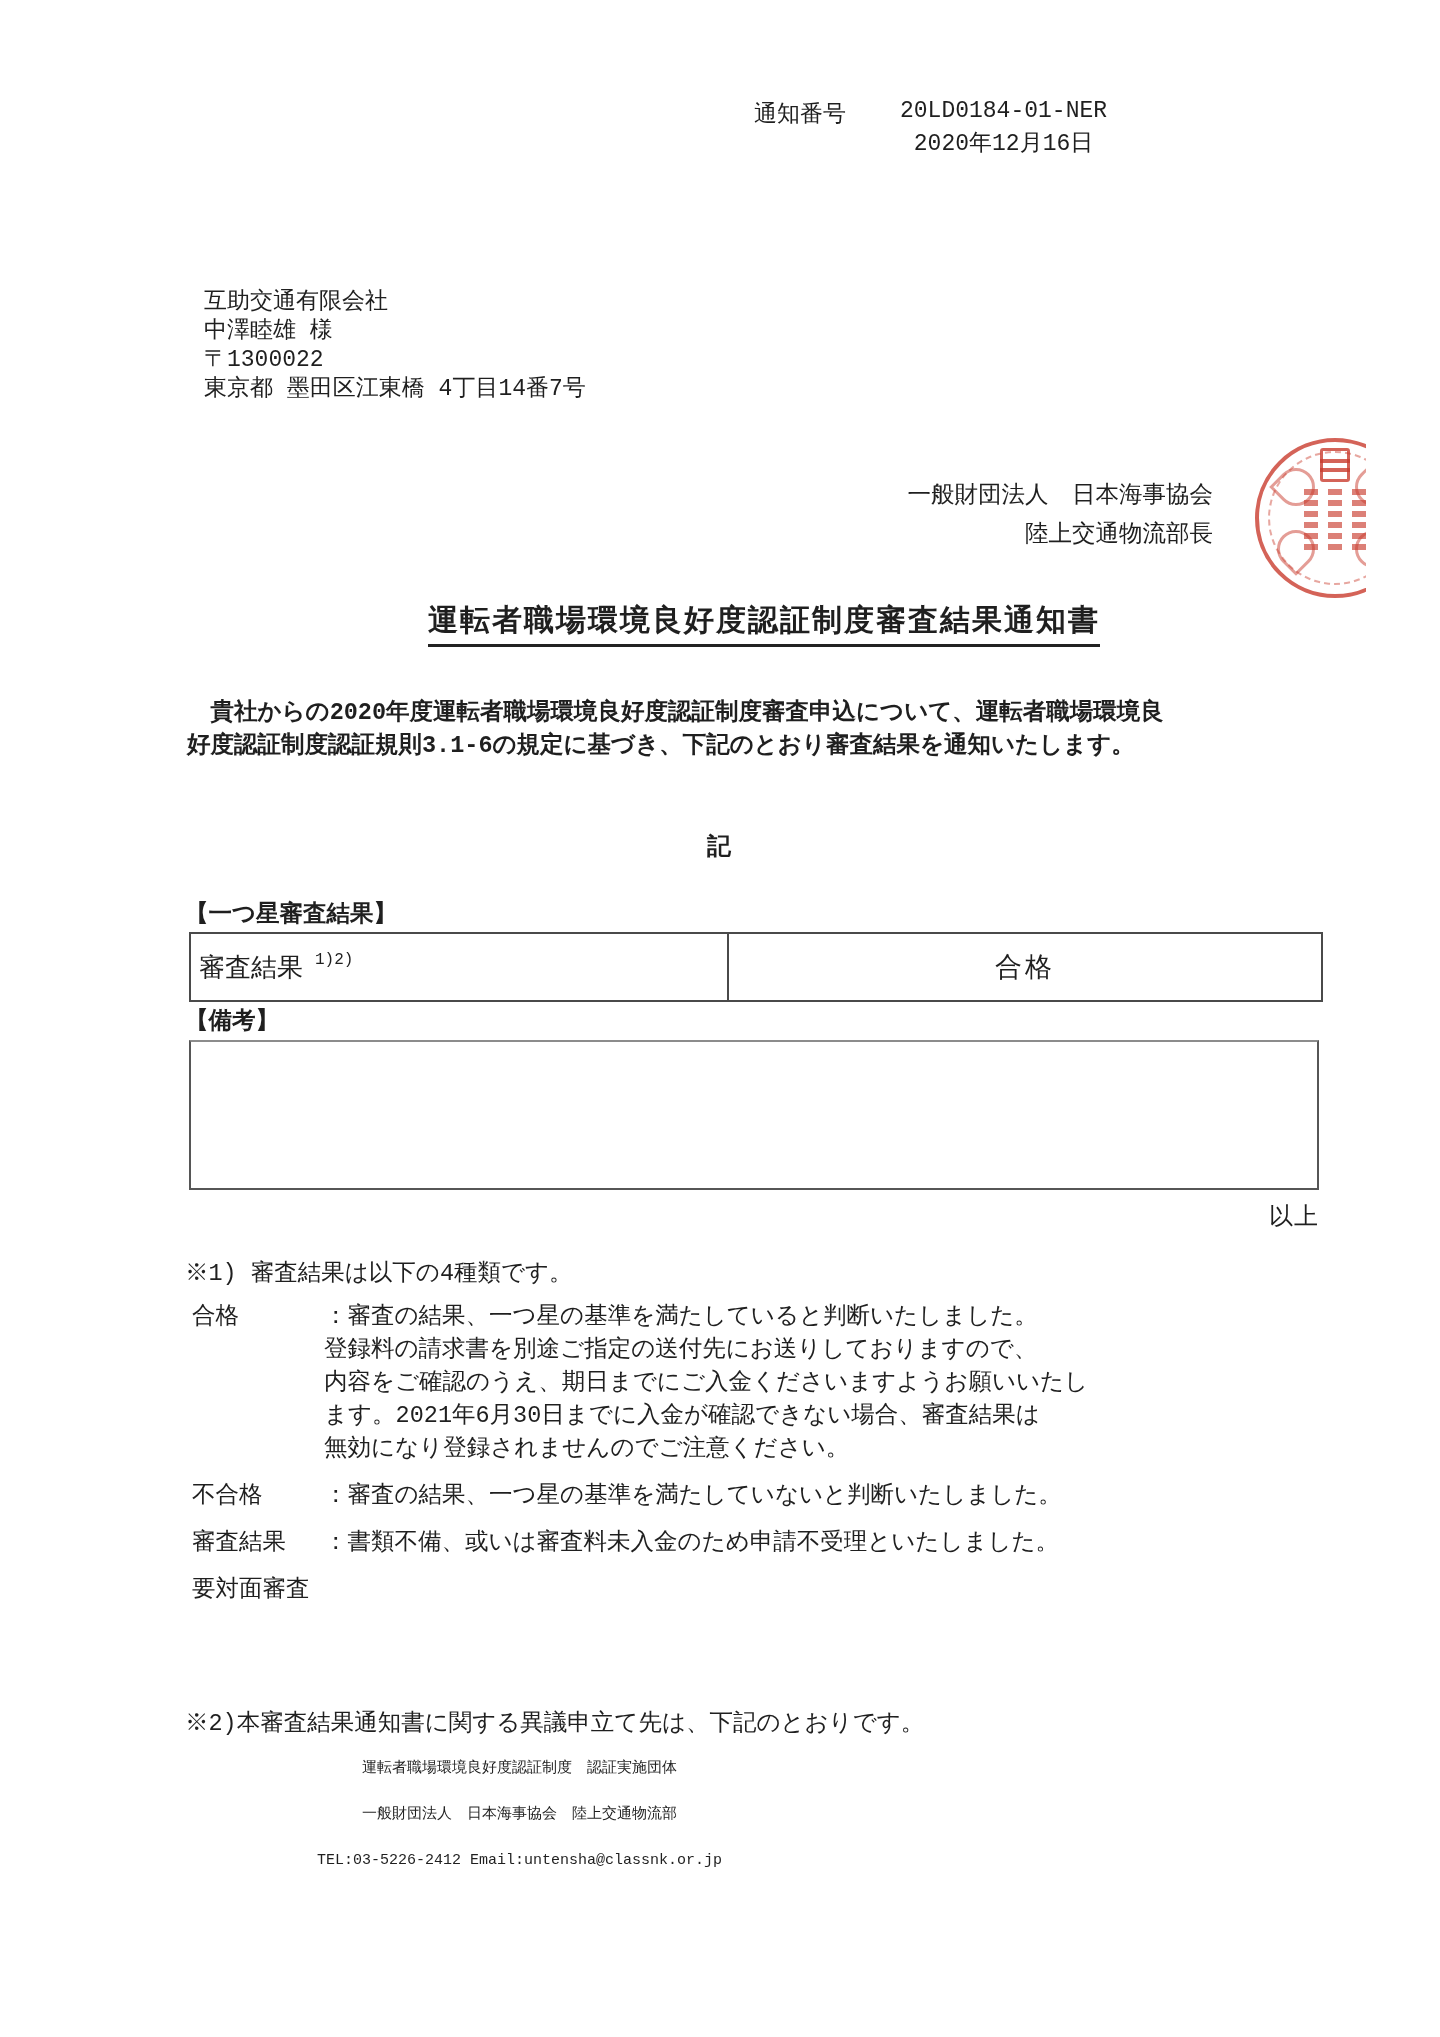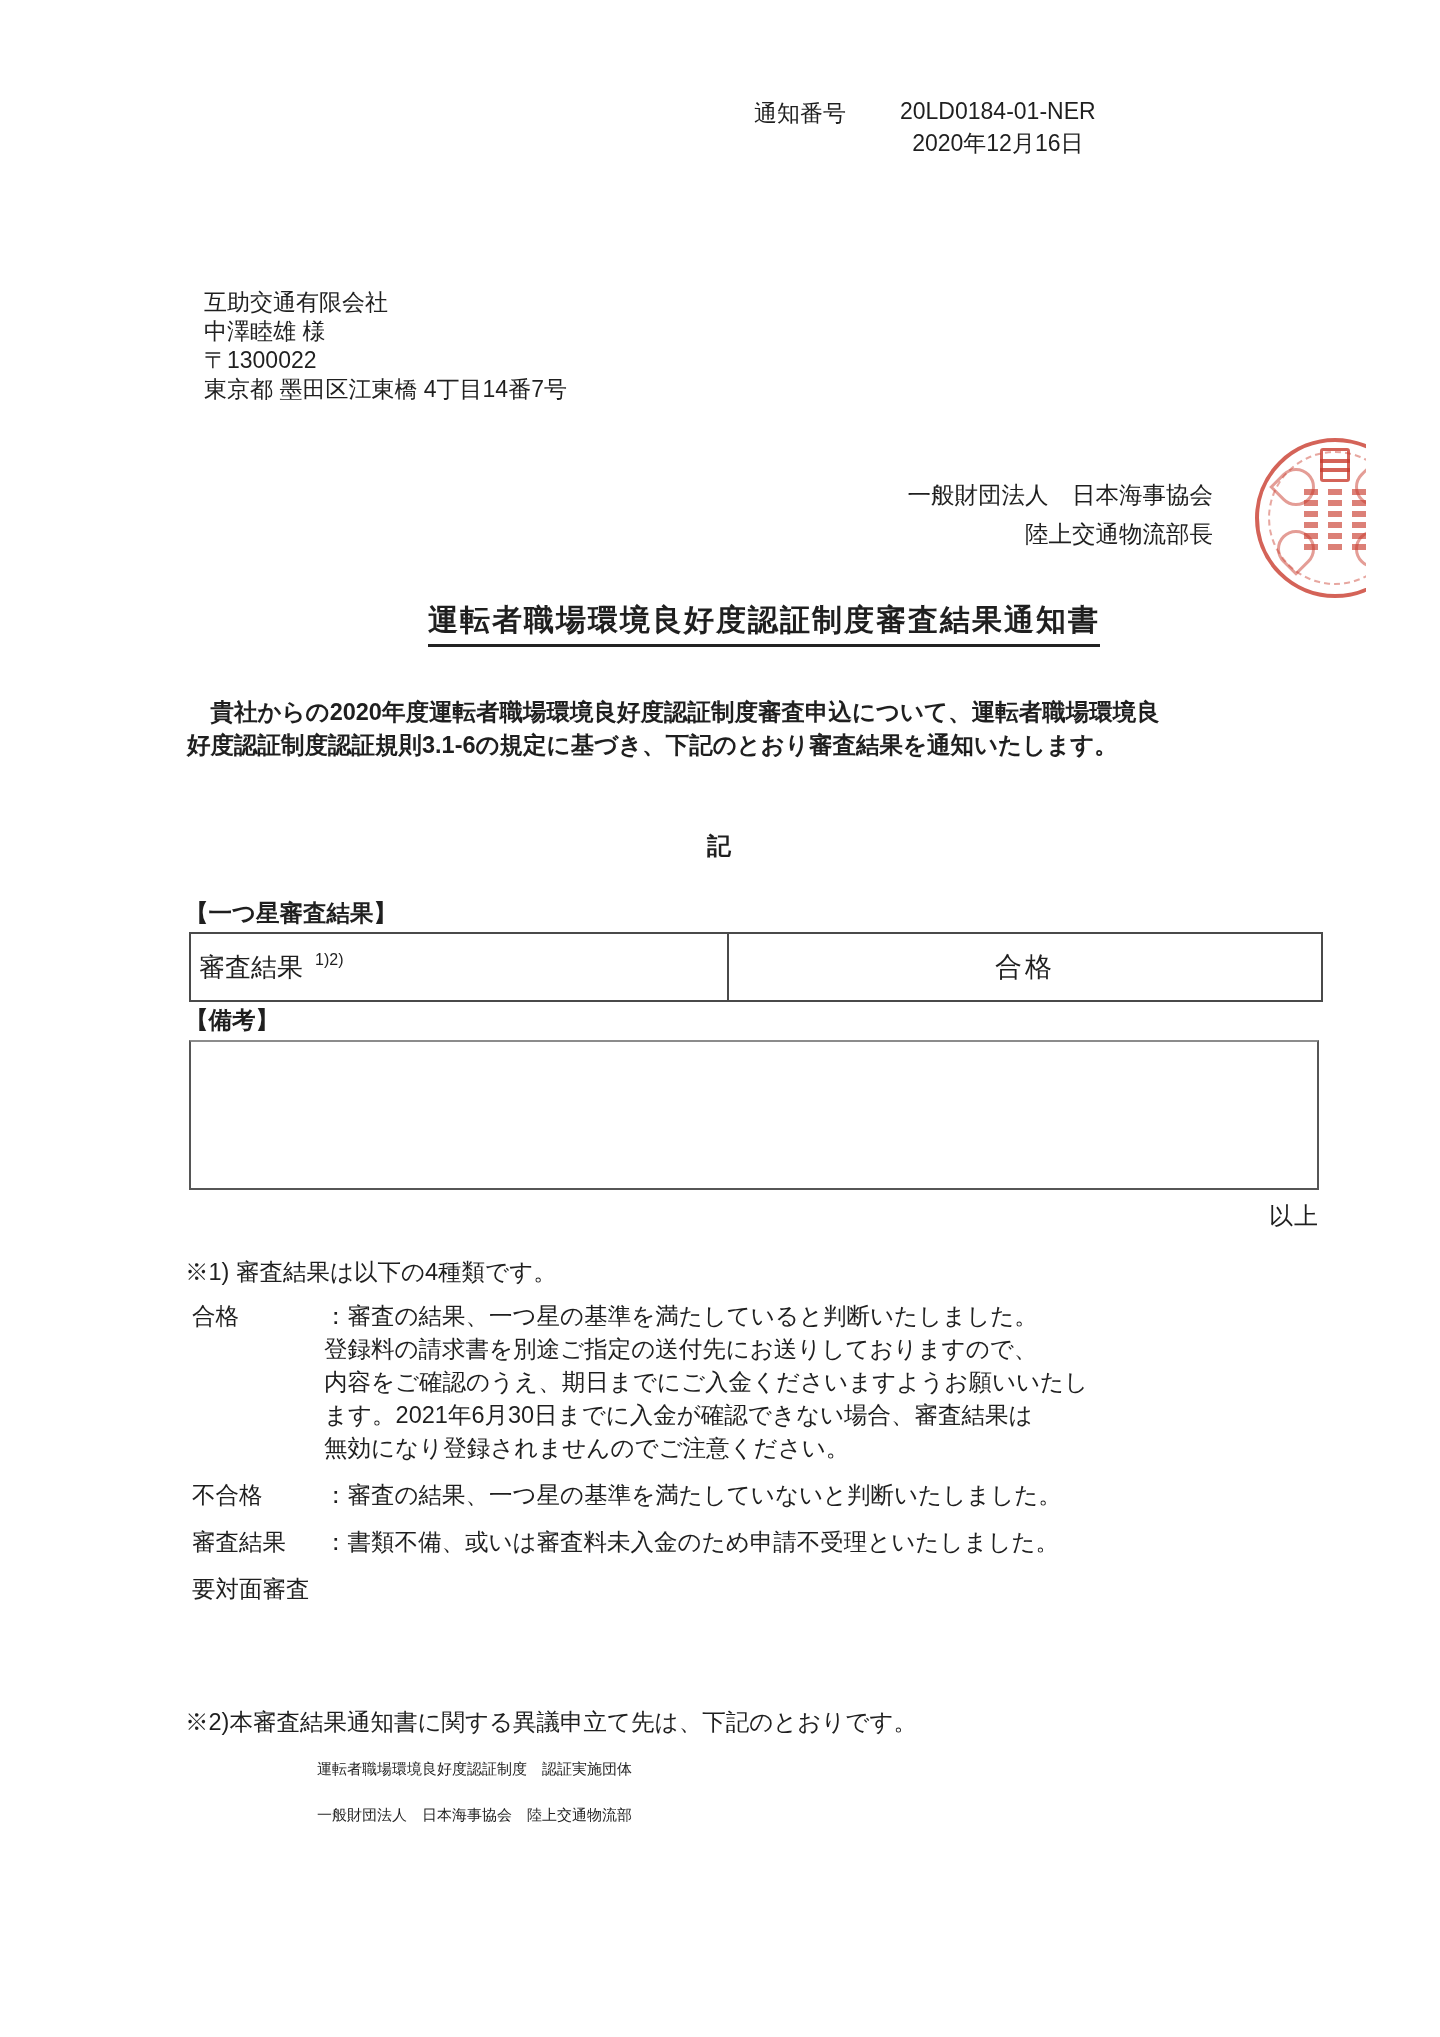--- a/index.html
+++ b/index.html
@@ -2,21 +2,21 @@
 <html><head>
 <meta charset="utf-8">
 <style>
   html, body { margin: 0; padding: 0; background: #ffffff; }
   .page {
     position: relative;
     width: 1292px;
     height: 2037px;
     margin: 0 auto;
     background: #ffffff;
-    font-family: Liberation Sans, sans-serif;
+    font-family: Liberation Mono, monospace;
     color: #1f1f1f;
     overflow: hidden;
   }
 
   
   .notice-block { position: absolute; left: 680px; top: 98px; display: flex; gap: 54px; font-size: 23px; }
   .notice-date { margin-top: 3px; text-align: center; }
 
   
   .recipient { position: absolute; left: 130px; top: 288px; font-size: 23px; line-height: 29px; }
@@ -171,15 +171,16 @@
     <div class="def-item">
       <div class="def-term">要対面審査</div>
     </div>
   </div>
 
   <div class="note2-heading">※2)本審査結果通知書に関する異議申立て先は、下記のとおりです。</div>
 
   <div class="contact-block">
     <div class="contact-line">運転者職場環境良好度認証制度　認証実施団体</div>
     <div class="contact-line">一般財団法人　日本海事協会　陸上交通物流部</div>
+    <div class="contact-line">TEL:03-5226-2412 Email:untensha@classnk.or.jp</div>
   </div>
 
 </div>
 
 </body></html>

